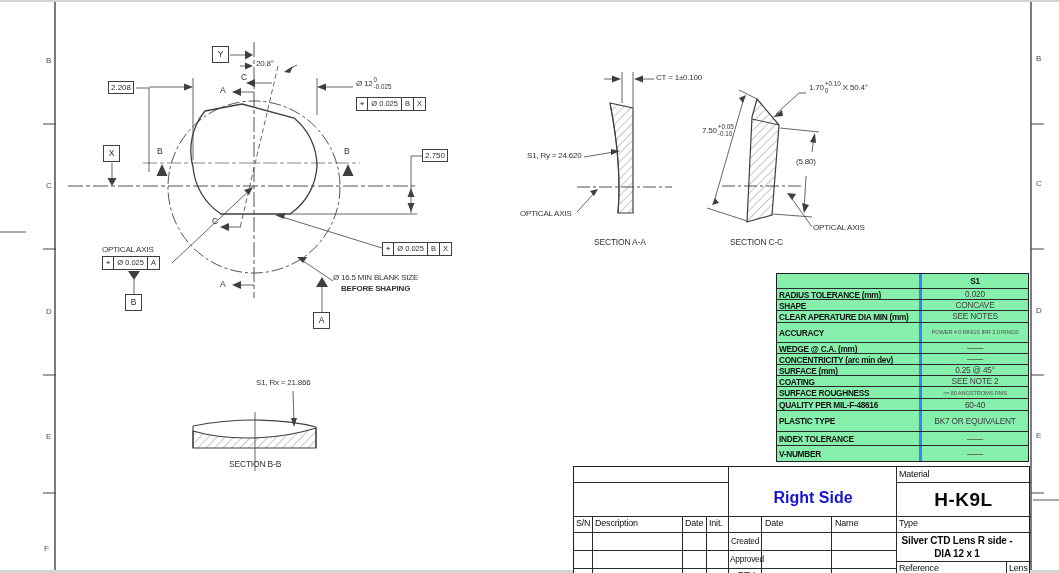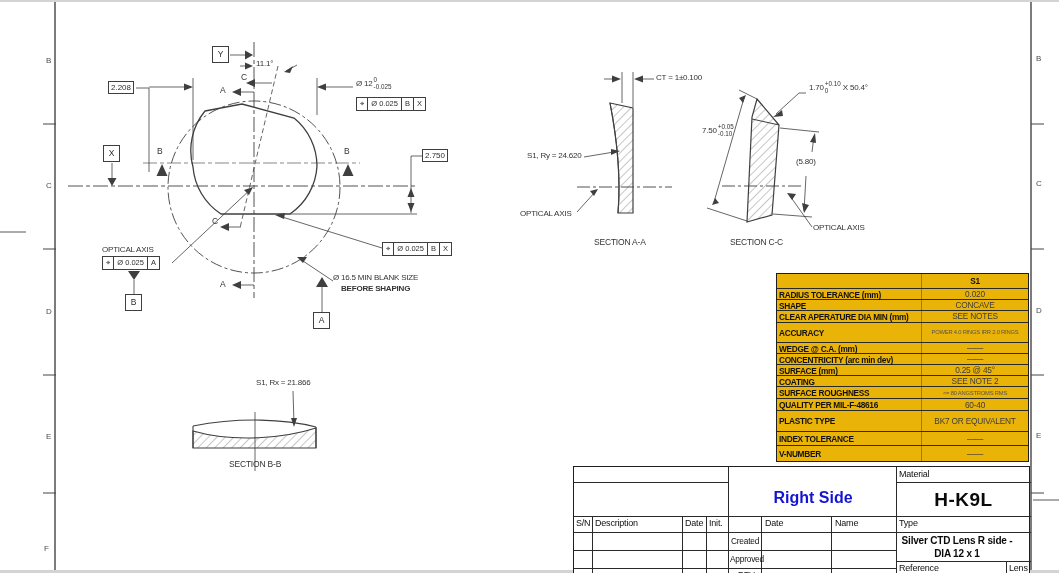--- a/index.html
+++ b/index.html
@@ -10,24 +10,24 @@
   .cap{font-size:8.5px;}
   .lab{font-size:8.5px;}
   .stack{display:inline-flex;flex-direction:column;font-size:6.3px;line-height:6.5px;vertical-align:middle;margin-left:1px;letter-spacing:0;}
   .dimbox{position:absolute;border:1px solid #3f3f3f;background:#fff;font-size:8px;line-height:11px;padding:0 2px;white-space:nowrap;}
   .datbox{position:absolute;width:15px;height:15px;border:1px solid #3f3f3f;background:#fff;font-size:8.5px;line-height:15px;text-align:center;}
   .fcf{position:absolute;display:inline-flex;border:1px solid #3f3f3f;background:#fff;}
   .fcf span{display:block;border-right:1px solid #3f3f3f;font-size:7.5px;line-height:12px;padding:0 3px;white-space:nowrap;}
   .fcf span:last-child{border-right:none;}
   .zone{position:absolute;font-size:8px;color:#4a4a4a;}
   
-  #spec{position:absolute;left:776px;top:273px;width:253px;height:189px;border:1.5px solid #1e1e1e;box-sizing:border-box;background:#eab308;display:flex;flex-direction:column;}
+  #spec{position:absolute;left:776px;top:273px;width:253px;height:189px;border:1.5px solid #1e1e1e;box-sizing:border-box;background:#86efac;display:flex;flex-direction:column;}
   .str{display:flex;border-bottom:1px solid #2a2a2a;box-sizing:border-box;}
   .str:last-child{border-bottom:none;}
-  .sl{width:145px;border-right:1px solid #3b82f6;font-size:8.3px;font-weight:bold;letter-spacing:-0.3px;padding:1px 0 0 2px;box-sizing:border-box;color:#111;}
+  .sl{width:145px;border-right:3px solid #3b82f6;font-size:8.3px;font-weight:bold;letter-spacing:-0.3px;padding:1px 0 0 2px;box-sizing:border-box;color:#111;}
   .sv{flex:1;text-align:center;font-size:8.3px;color:#3c3c3c;display:flex;align-items:center;justify-content:center;letter-spacing:-0.2px;}
   .sv.small{font-size:5.8px;color:#555;}
   
   #tblock{position:absolute;left:573px;top:466px;width:457px;height:107px;border:1.5px solid #1e1e1e;border-bottom:none;box-sizing:border-box;background:#fff;}
   .hl,.vl{position:absolute;background:#2a2a2a;}
   .hl{height:1px;}
   .vl{width:1px;}
   .tb{position:absolute;font-size:9px;letter-spacing:-0.2px;color:#111;white-space:nowrap;}
   .tbs{font-size:8.3px;}
   #rightside{position:absolute;font-size:16px;font-weight:bold;color:var(--accent-blue,#1414d2);width:168px;text-align:center;}
@@ -194,21 +194,21 @@
   <div class="zone" style="left:1036px;top:54px;">B</div>
   <div class="zone" style="left:1036px;top:179px;">C</div>
   <div class="zone" style="left:1036px;top:306px;">D</div>
   <div class="zone" style="left:1036px;top:431px;">E</div>
 
   <div class="datbox" style="left:212px;top:46px;">Y</div>
   <div class="datbox" style="left:103px;top:145px;">X</div>
   <div class="datbox" style="left:125px;top:294px;">B</div>
   <div class="datbox" style="left:313px;top:312px;">A</div>
 
-  <div class="t" style="left:256px;top:59px;">11.1°</div>
+  <div class="t" style="left:256px;top:59px;">20.8°</div>
   <div class="dimbox" style="left:108px;top:81px;">2.208</div>
   <div class="dimbox" style="left:422px;top:149px;">2.750</div>
 
   <div class="t" style="left:356px;top:77px;"><span>Ø 12</span><span class="stack">
         <span>0</span>
         <span>-0.025</span>
       </span></div>
 
   <div class="fcf" style="left:356px;top:97px;">
     <span>⌖</span>

